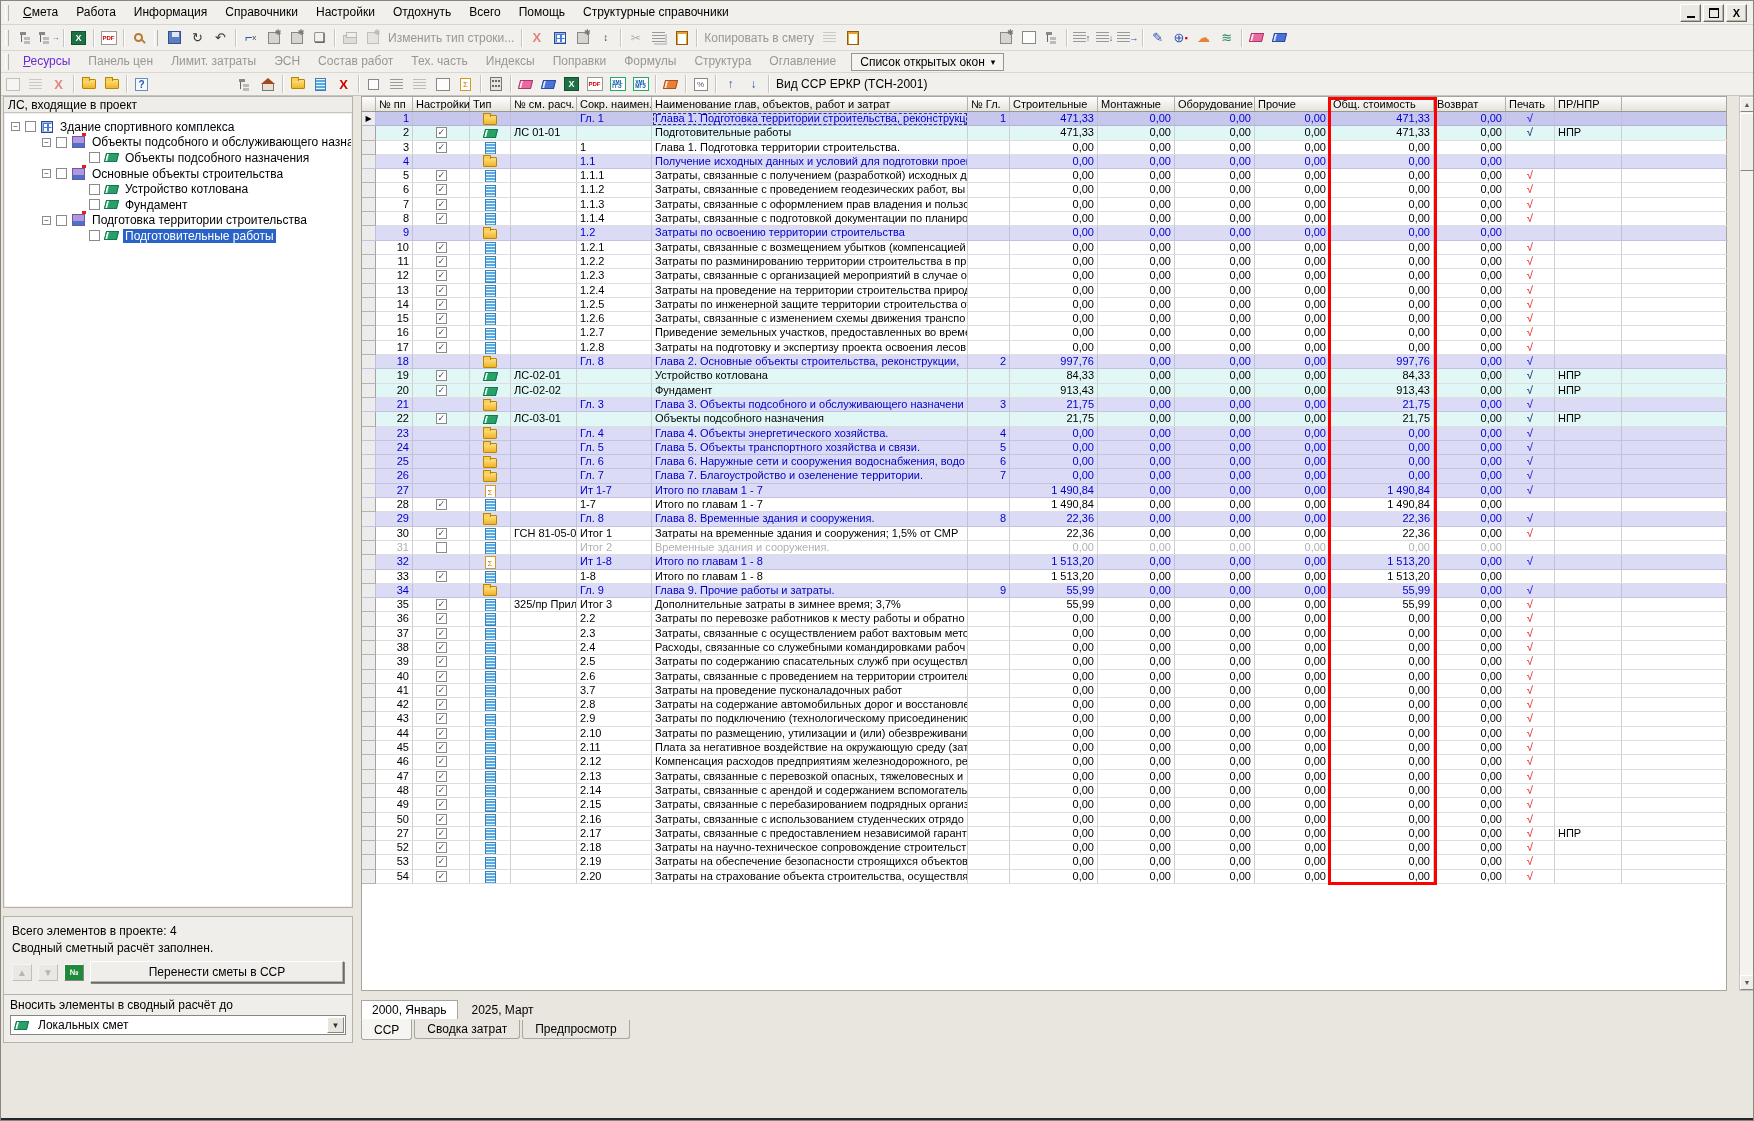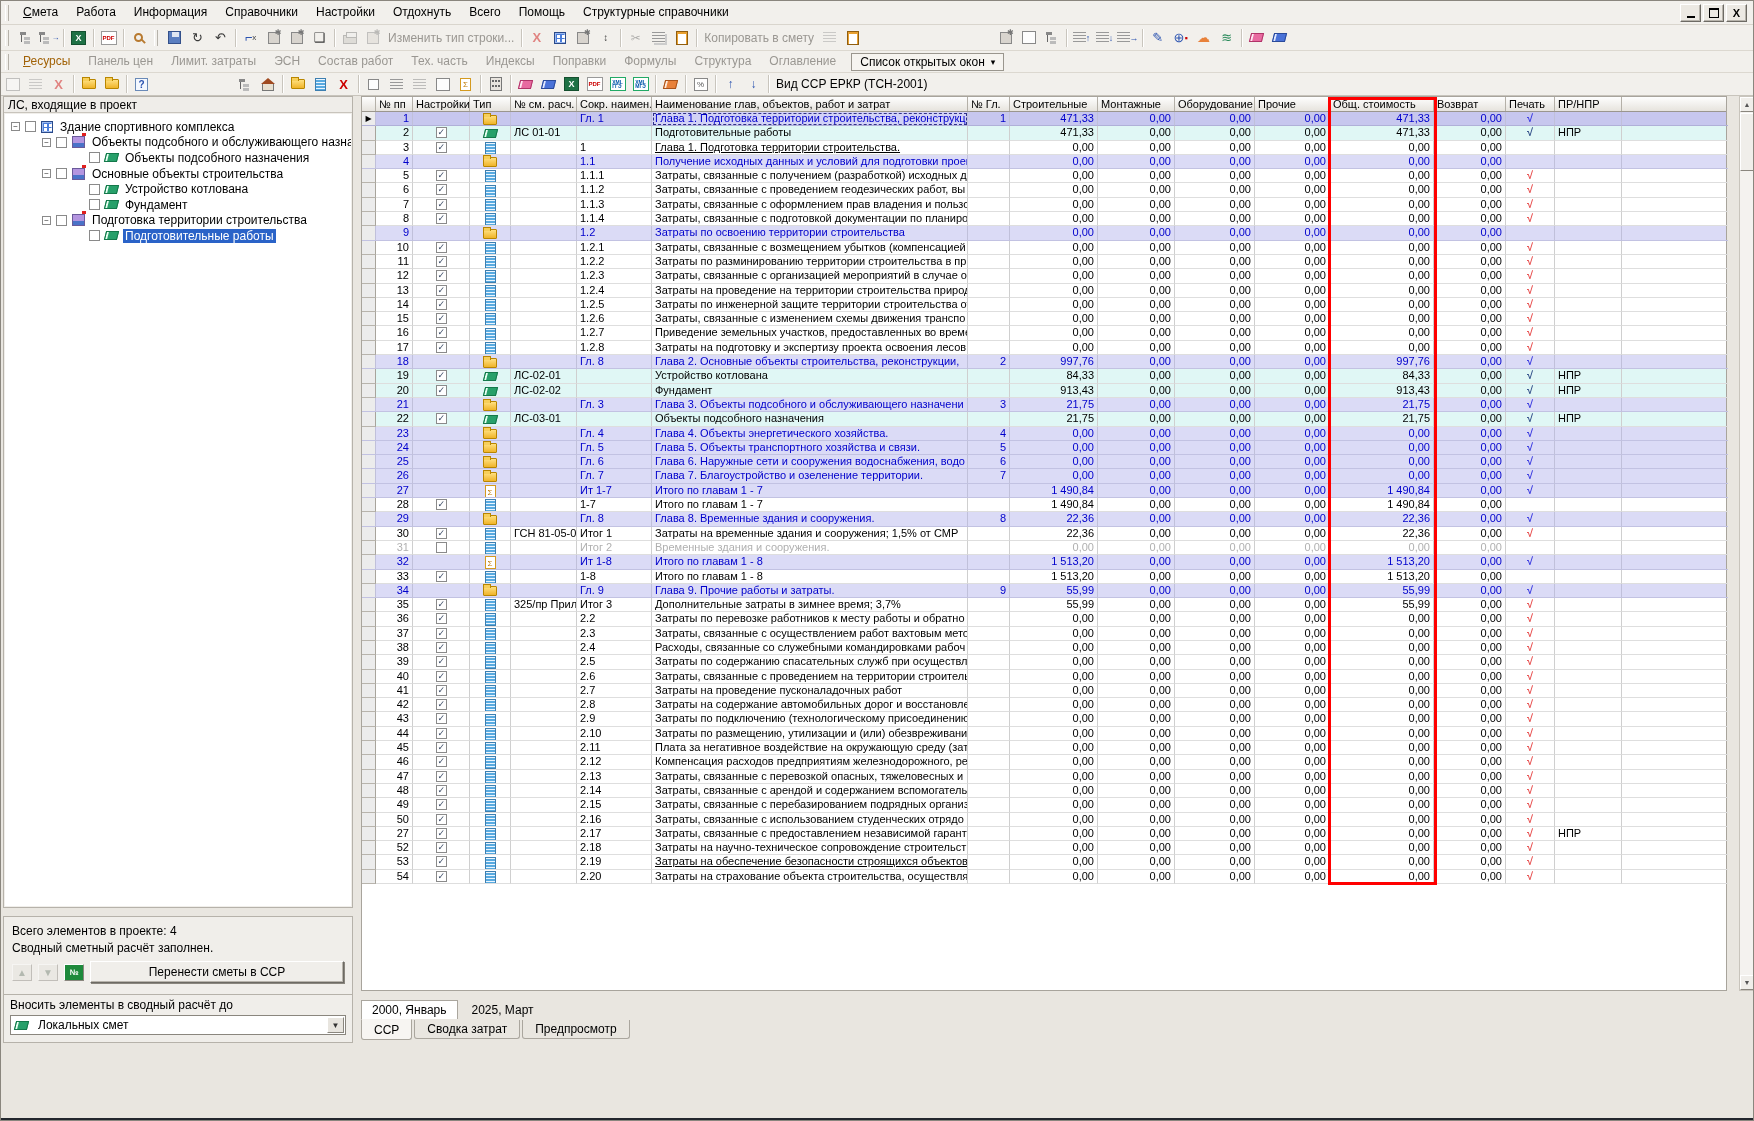--- a/index.html
+++ b/index.html
@@ -285,21 +285,21 @@
         <span class="i-book pink"></span>
       </div>
     <div class="ti">
         <span class="i-book blue"></span>
       </div>
   </div>
 
   <div class="tb tb2">
     <div class="grip"></div>
     <div class="menu-items" id="tbTextItems">
-        <div class="menu-item" style="color: #a16207;">Ресурсы</div>
+        <div class="menu-item" style="color: #6d28d9;">Ресурсы</div>
         <div class="menu-item" style="color: rgb(154, 151, 146);">Панель цен</div>
         <div class="menu-item" style="color: rgb(154, 151, 146);">Лимит. затраты</div>
         <div class="menu-item" style="color: rgb(154, 151, 146);">ЭСН</div>
         <div class="menu-item" style="color: rgb(154, 151, 146);">Состав работ</div>
         <div class="menu-item" style="color: rgb(154, 151, 146);">Тех. часть</div>
         <div class="menu-item" style="color: rgb(154, 151, 146);">Индексы</div>
         <div class="menu-item" style="color: rgb(154, 151, 146);">Поправки</div>
         <div class="menu-item" style="color: rgb(154, 151, 146);">Формулы</div>
         <div class="menu-item" style="color: rgb(154, 151, 146);">Структура</div>
         <div class="menu-item" style="color: rgb(154, 151, 146);">Оглавление</div>
@@ -555,21 +555,21 @@
           <div class="gc" style="width: 67px;">НПР</div>
           <div class="gc" style="width: 106px; border-right: none;"></div>
         </div>
         <div class="grow ">
           <div class="gc sel0" style="width: 14px;"></div>
           <div class="gc rt" style="width: 37px;">3</div>
           <div class="gc ct" style="width: 57px;"><div class="gcb on"></div></div>
           <div class="gc ct" style="width: 41px;"><div class="gico i-doc"></div></div>
           <div class="gc" style="width: 66px;"></div>
           <div class="gc" style="width: 75px;">1</div>
-          <div class="gc" style="width: 316px; text-decoration: underline;">Глава  1. Подготовка территории строительства.</div>
+          <div class="gc" style="width: 316px;">Глава  1. Подготовка территории строительства.</div>
           <div class="gc rt" style="width: 42px;"></div>
           <div class="gc rt" style="width: 88px;">0,00</div>
           <div class="gc rt" style="width: 77px;">0,00</div>
           <div class="gc rt" style="width: 80px;">0,00</div>
           <div class="gc rt" style="width: 75px;">0,00</div>
           <div class="gc rt" style="width: 104px;">0,00</div>
           <div class="gc rt" style="width: 72px;">0,00</div>
           <div class="gc ct" style="width: 49px;"></div>
           <div class="gc" style="width: 67px;"></div>
           <div class="gc" style="width: 106px; border-right: none;"></div>
@@ -1340,21 +1340,21 @@
           </div>
           <div class="gc" style="width: 67px;"></div>
           <div class="gc" style="width: 106px; border-right: none;"></div>
         </div>
         <div class="grow ">
           <div class="gc sel0" style="width: 14px;"></div>
           <div class="gc rt" style="width: 37px;">41</div>
           <div class="gc ct" style="width: 57px;"><div class="gcb on"></div></div>
           <div class="gc ct" style="width: 41px;"><div class="gico i-doc"></div></div>
           <div class="gc" style="width: 66px;"></div>
-          <div class="gc" style="width: 75px;">2.7</div>
+          <div class="gc" style="width: 75px;">3.7</div>
           <div class="gc" style="width: 316px;">Затраты на проведение пусконаладочных работ</div>
           <div class="gc rt" style="width: 42px;"></div>
           <div class="gc rt" style="width: 88px;">0,00</div>
           <div class="gc rt" style="width: 77px;">0,00</div>
           <div class="gc rt" style="width: 80px;">0,00</div>
           <div class="gc rt" style="width: 75px;">0,00</div>
           <div class="gc rt" style="width: 104px;">0,00</div>
           <div class="gc rt" style="width: 72px;">0,00</div>
           <div class="gc ct" style="width: 49px;">
             <div class="pmark r">√</div>
@@ -1593,21 +1593,21 @@
           <div class="gc" style="width: 67px;"></div>
           <div class="gc" style="width: 106px; border-right: none;"></div>
         </div>
         <div class="grow ">
           <div class="gc sel0" style="width: 14px;"></div>
           <div class="gc rt" style="width: 37px;">53</div>
           <div class="gc ct" style="width: 57px;"><div class="gcb on"></div></div>
           <div class="gc ct" style="width: 41px;"><div class="gico i-doc"></div></div>
           <div class="gc" style="width: 66px;"></div>
           <div class="gc" style="width: 75px;">2.19</div>
-          <div class="gc" style="width: 316px; text-decoration: underline;">Затраты на обеспечение безопасности строящихся объектов</div>
+          <div class="gc" style="width: 316px;">Затраты на обеспечение безопасности строящихся объектов</div>
           <div class="gc rt" style="width: 42px;"></div>
           <div class="gc rt" style="width: 88px;">0,00</div>
           <div class="gc rt" style="width: 77px;">0,00</div>
           <div class="gc rt" style="width: 80px;">0,00</div>
           <div class="gc rt" style="width: 75px;">0,00</div>
           <div class="gc rt" style="width: 104px;">0,00</div>
           <div class="gc rt" style="width: 72px;">0,00</div>
           <div class="gc ct" style="width: 49px;">
             <div class="pmark r">√</div>
           </div>

